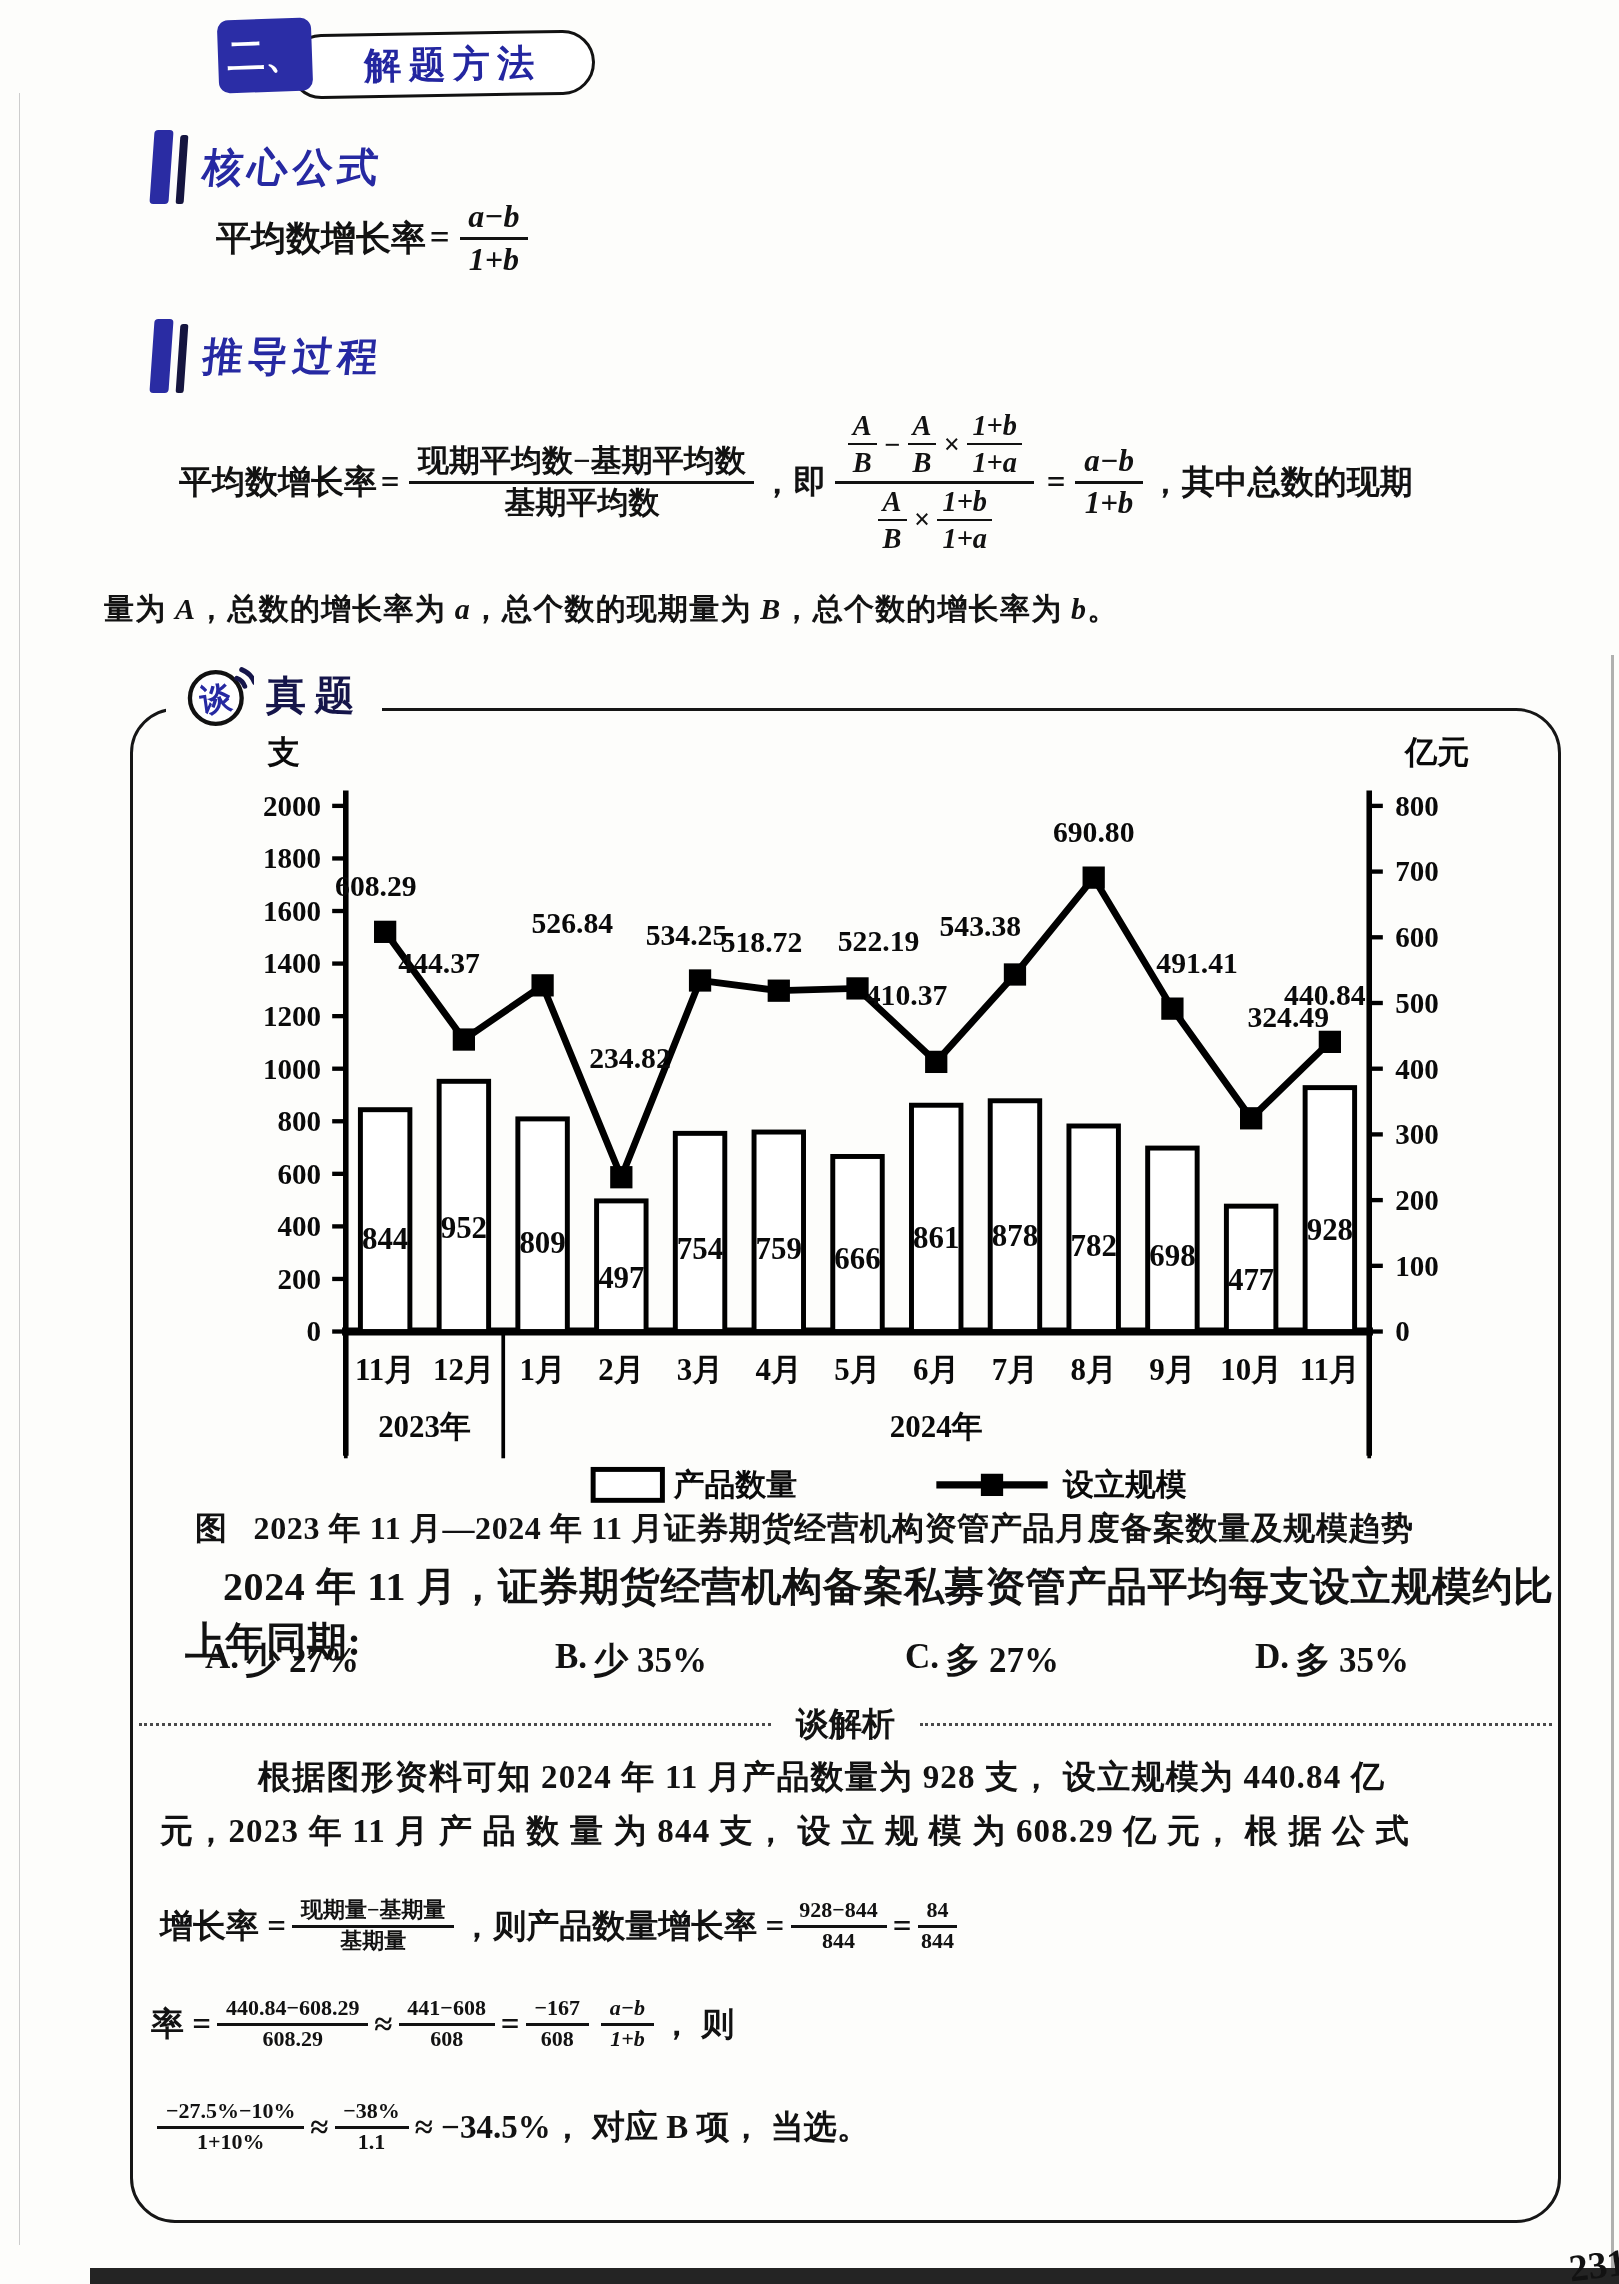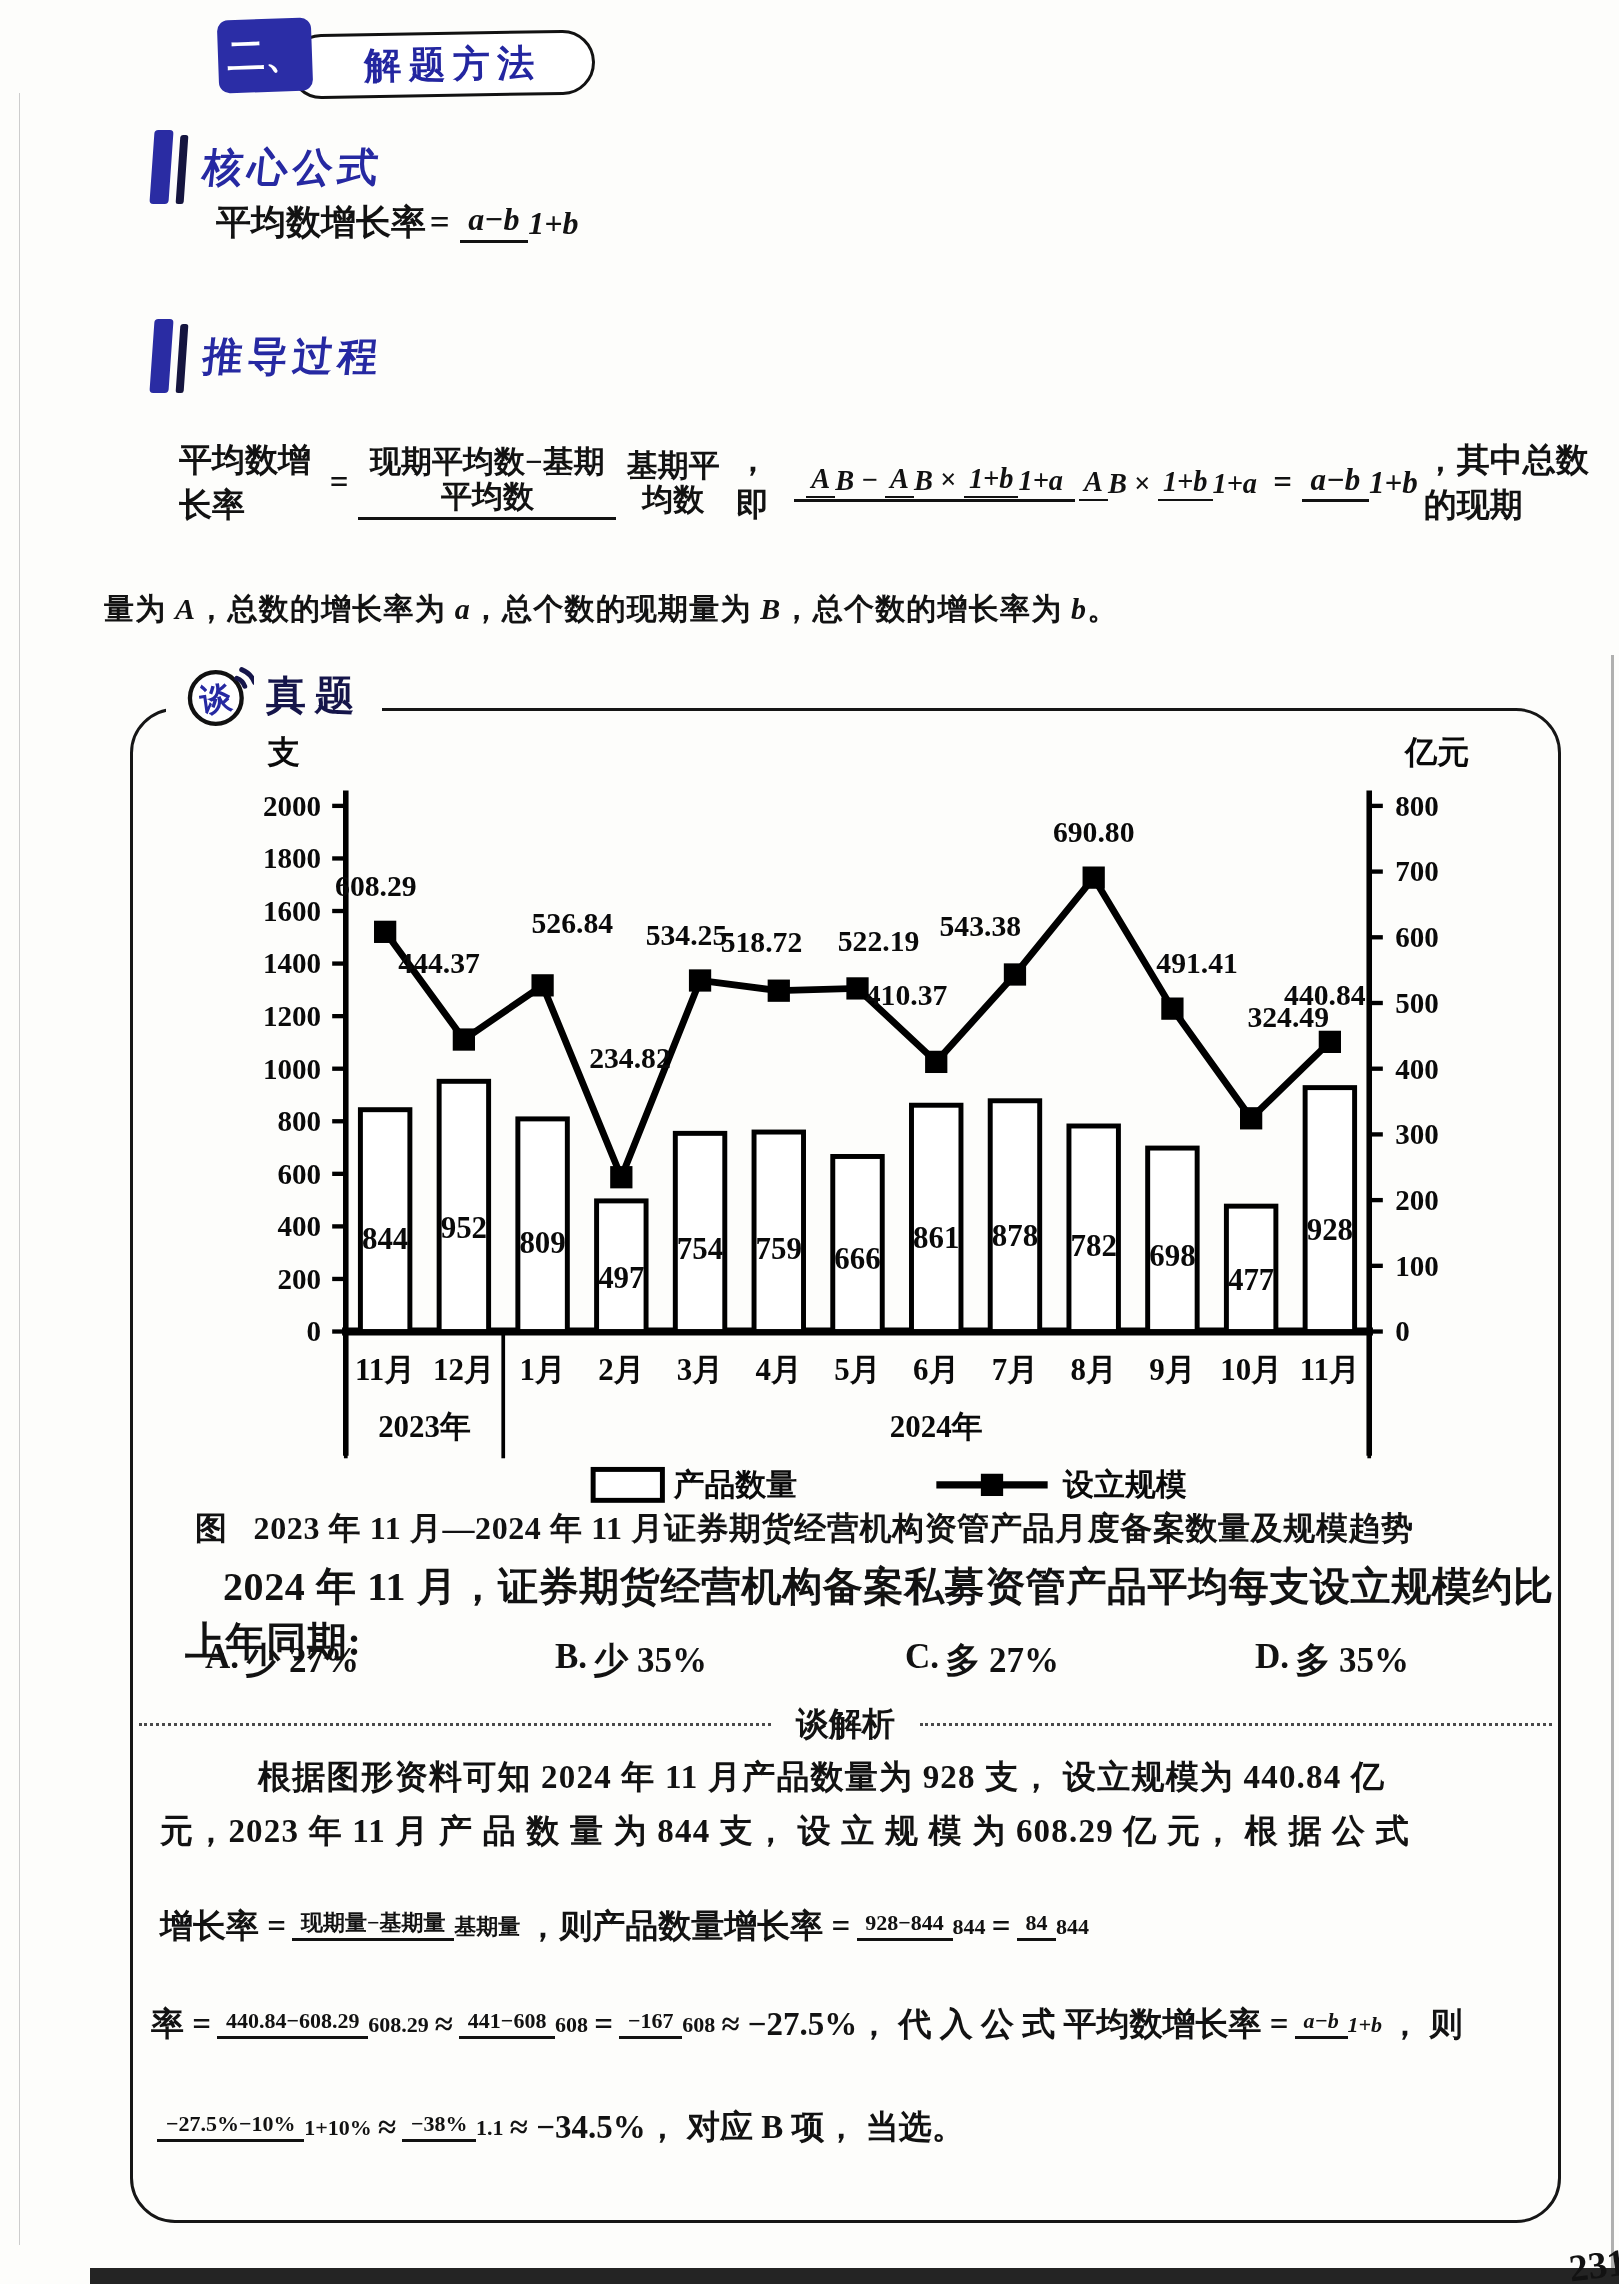--- a/index.html
+++ b/index.html
@@ -30,21 +30,21 @@
   .sec .bars{display:flex;gap:6.8px;align-items:flex-start}
   .sec .b1{width:19px;height:74px;background:#2a2ca3;border-radius:3.7px;transform:skewX(-4deg)}
   .sec .b2{width:8px;height:69px;background:#15153f;border-radius:2.5px;transform:skewX(-4deg);margin-top:5px}
   .sec .t{
     font-family:"Liberation Sans",sans-serif;font-weight:900;font-size:40px;color:#2629a2;
     transform:skewX(-6deg);letter-spacing:5px;
   }
 
   
   .mrow{display:flex;align-items:center;font-weight:700}
-  .frac{display:inline-flex;flex-direction:row;align-items:center;line-height:1.12;margin:0 6.2px;text-align:center}
+  .frac{display:inline-flex;flex-direction:column;align-items:center;line-height:1.12;margin:0 6.2px;text-align:center}
   .frac>.num{border-bottom:3.1px solid #121212;padding:0 8.7px 1.9px}
   .frac>.den{padding-top:1.9px}
   .frac.sm{font-size:28.4px;margin:0 3.7px}
   .frac.sm>.num{border-bottom:2.5px solid #121212;padding:0 5px 1.2px}
   .it{font-style:italic}
   .fr-row{display:inline-flex;align-items:center}
   .op{padding:0 3.7px}
 
   
   .qbox{
@@ -366,21 +366,20 @@
   <span>≈</span>
   <span class="frac">
       <span class="num">441−608</span>
       <span class="den">608</span>
     </span>
   <span>=</span>
   <span class="frac">
       <span class="num">−167</span>
       <span class="den">608</span>
     </span>
-  <span>≈ −27.5%， 代 入 公 式 平均数增长率 =</span>
   <span class="frac">
       <span class="num it">a−b</span>
       <span class="den it">1+b</span>
     </span>
   <span>， 则</span>
 </div>
 
 <div class="abs aflex" style="left:151px;top:2065px;height:124px">
   <span class="frac">
       <span class="num">−27.5%−10%</span>

